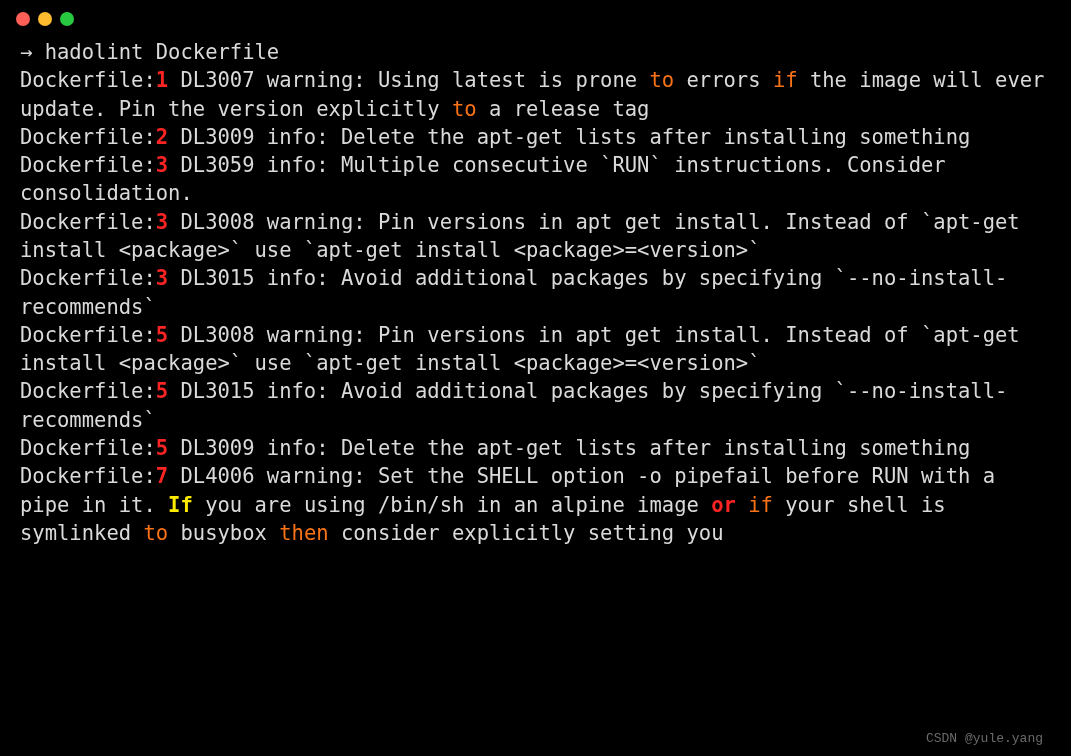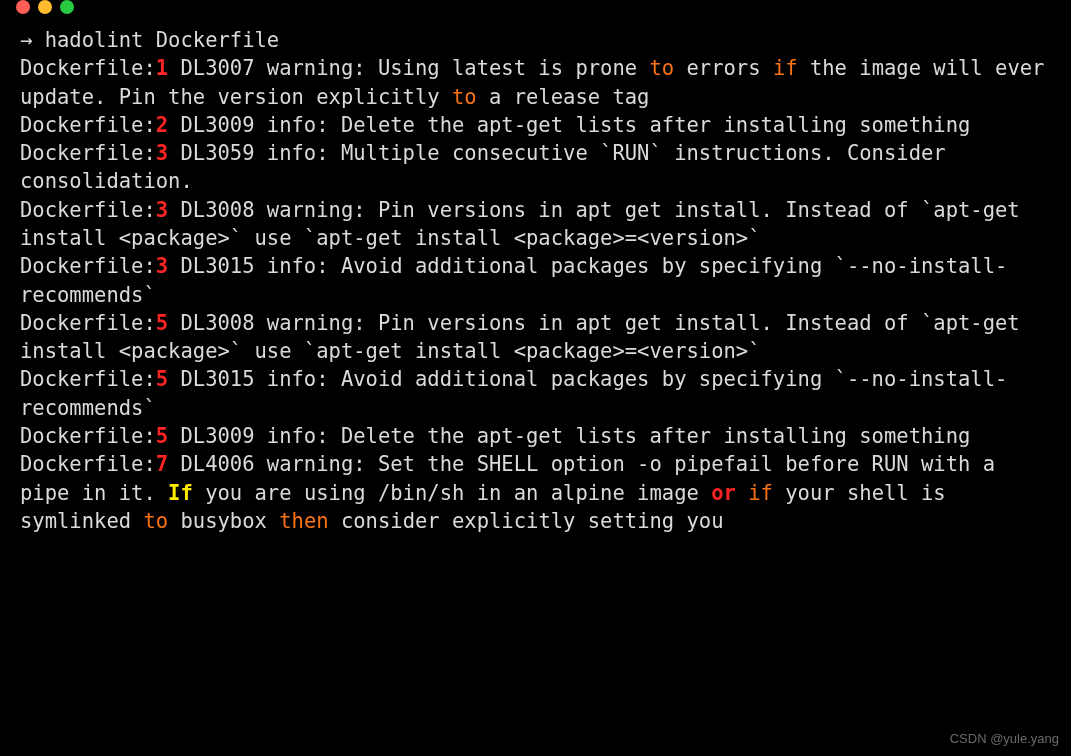--- a/index.html
+++ b/index.html
@@ -16,20 +16,21 @@
       color: #dadada;
       line-height: 1.38;
       position: relative;
       overflow: hidden;
     }
     .window {
       background: #000000;
       border-radius: 10px;
       width: 100%;
       height: 100%;
+      padding-top: 12px;
     }
     .titlebar {
       display: flex;
       gap: 8px;
       padding-left: 16px;
       padding-bottom: 12px;
     }
     .dot {
       width: 14px;
       height: 14px;
@@ -53,24 +54,24 @@
     .yellow {
       color: #f97316;
     }
     .yellow-bold {
       color: #fdeb00;
       font-weight: bold;
     }
     .watermark {
       position: absolute;
       bottom: 8px;
-      right: 12px;
+      right: 28px;
       color: #6a6a6a;
       font-size: 13px;
-      font-family: Liberation Sans, sans-serif;
+      font-family: Liberation Mono, monospace;
     }
     .line {
       display: block;
     }
   </style>
 </head>
 <body>
 
 <div class="window">
   <div class="titlebar">

